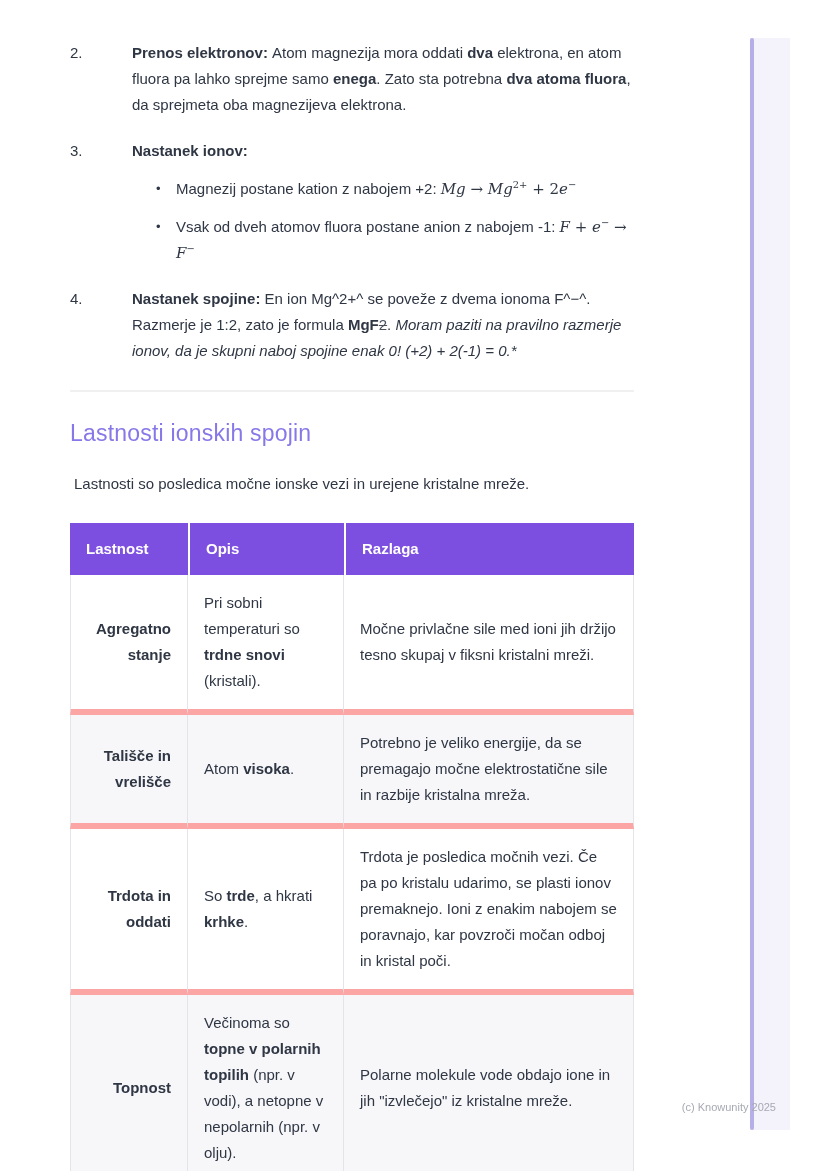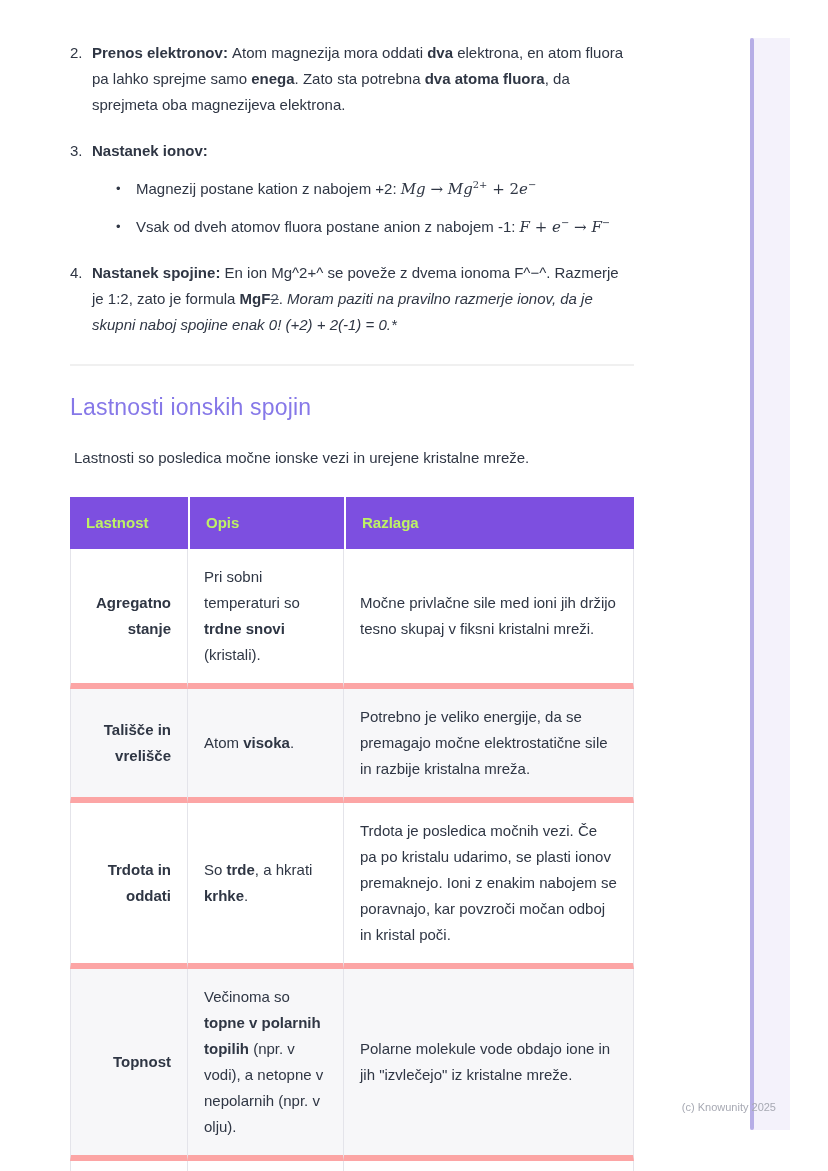--- a/index.html
+++ b/index.html
@@ -3,36 +3,36 @@
 <meta charset="utf-8">
 <style>
   html,body{margin:0;padding:0;background:#ffffff;}
   .page{
     position:relative;width:828px;height:1171px;background:#ffffff;overflow:hidden;
     font-family:"Liberation Sans",sans-serif;color:#2f3644;
   }
   .content{position:absolute;left:70px;top:40px;width:564px;}
   .list-item{display:flex;font-size:15px;line-height:26px;margin-bottom:20px;}
   .num{flex:none;width:22px;}
-  .li-body{flex:1;}
+  .li-body{flex:1;margin-left:40px;}
   .bullet{display:flex;margin-top:12px;padding-left:24px;font-size:15px;line-height:26px;}
   .dot{flex:none;width:20px;font-size:13px;}
   .b{font-weight:700;}
   .i{font-style:italic;}
   .strike{text-decoration:line-through;color:#4a5260;}
   .math{font-family:"DejaVu Serif",serif;font-style:italic;}
   .mop{font-family:"DejaVu Serif",serif;font-style:normal;}
   sup{font-size:0.66em;line-height:0;vertical-align:super;}
   .divider{border:none;border-top:2px solid #f0f0f0;margin:26px 0 0 0;}
   .section-heading{color:#8678e8;font-size:23px;font-weight:400;margin:28px 0 0 0;letter-spacing:0.2px;}
   .section-intro{font-size:15px;line-height:26px;margin:24px 0 0 4px;}
   .table-clip{position:relative;margin-top:26px;height:686px;overflow:hidden;}
   table{border-collapse:separate;border-spacing:0;width:564px;table-layout:fixed;font-size:15px;line-height:26px;}
   th{
-    background:var(--accent,#7d4fe0);color:#bef264;text-align:left;font-weight:700;
+    background:var(--accent,#7d4fe0);color:#ffffff;text-align:left;font-weight:700;
     padding:13px 16px;border-left:2px solid #ffffff;
   }
   th:first-child{border-left:none;}
   td{
     border-right:1px solid #e4e4ea;border-bottom:6px solid #fca5a5;
     padding:15px 16px;vertical-align:middle;background:#ffffff;
   }
   td:first-child{border-left:1px solid #e4e4ea;text-align:right;}
   tr.shaded td{background:#f7f7f9;}
   tr.cutoff td{height:110px;vertical-align:top;padding-top:24px;}

